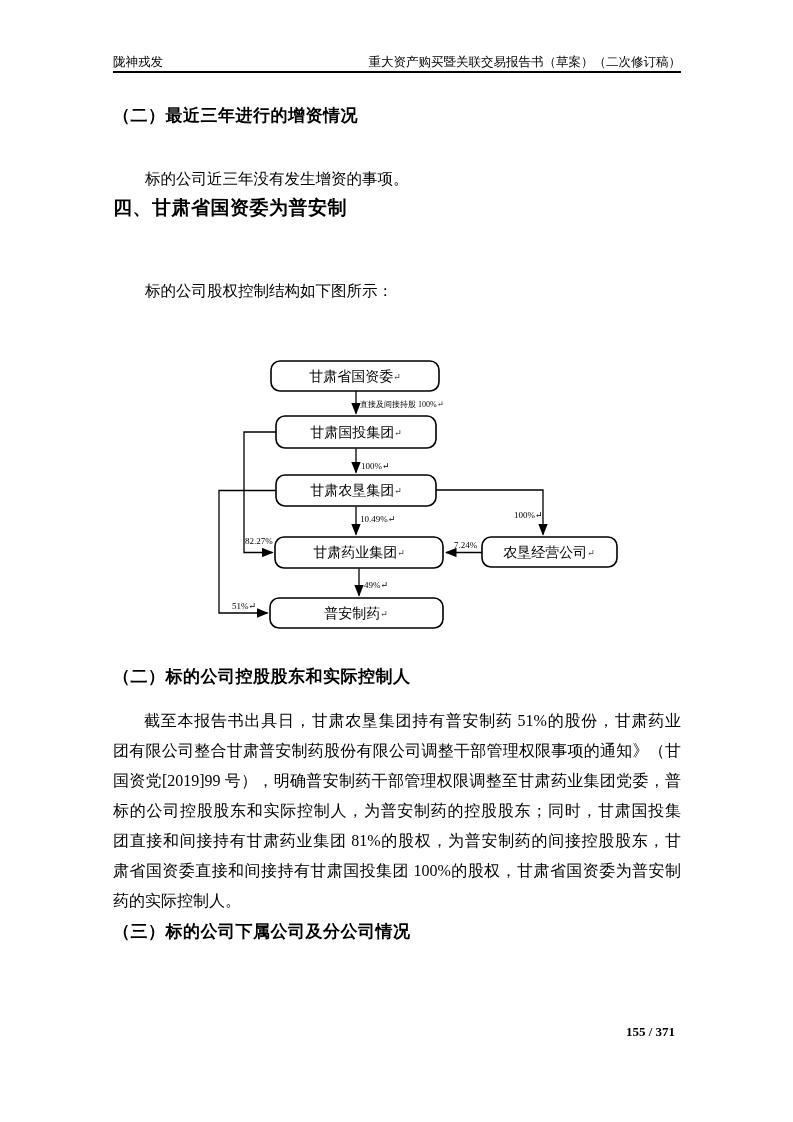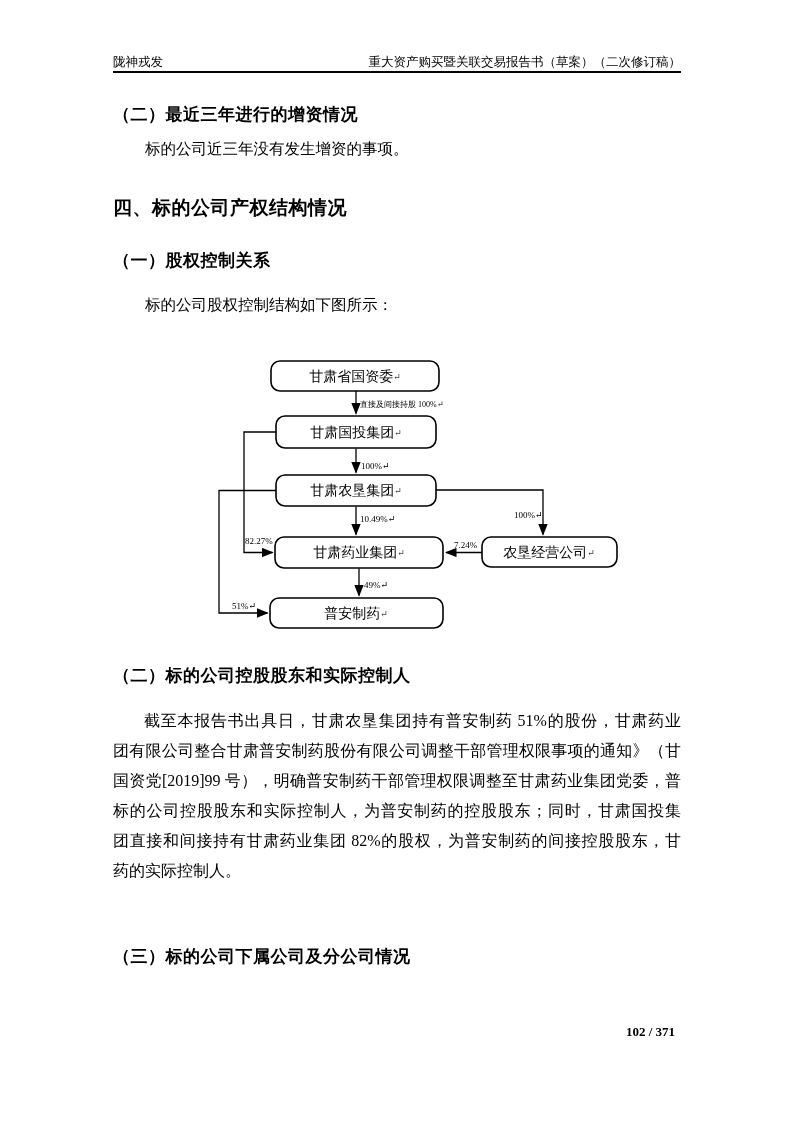--- a/index.html
+++ b/index.html
@@ -5,21 +5,21 @@
   html,body{margin:0;padding:0;background:#e8e8e8;}
   .page{
     position:relative;width:793px;height:1122px;background:#ffffff;
     font-family:"Liberation Serif","DejaVu Serif",serif;color:#000;
     margin:0 auto;overflow:hidden;
   }
   .abs{position:absolute;}
   .header-row{left:113px;top:54px;width:568px;display:flex;justify-content:space-between;
     font-size:12.5px;line-height:16px;}
   .header-rule{left:113px;top:71px;width:568px;height:2px;background:#000;}
-  .h-sub{left:113px;font-family:Liberation Mono, monospace;
+  .h-sub{left:113px;font-family:Liberation Serif, serif;
     font-weight:bold;font-size:17px;line-height:24px;letter-spacing:0.5px;}
   .h-main{left:113px;font-family:"Liberation Sans","DejaVu Sans",sans-serif;
     font-weight:bold;font-size:19px;line-height:26px;letter-spacing:0.5px;}
   .body-line{font-size:15.5px;line-height:21px;}
   .para-block{left:113px;top:706px;width:568px;font-size:16px;}
   .jline{text-align:justify;text-align-last:justify;line-height:30px;height:30px;white-space:nowrap;}
   .jline.first{text-indent:31px;}
   .jline.last{text-align:right;text-align-last:left;}
   .footer-num{left:113px;top:1024px;width:562px;text-align:right;
     font-weight:bold;font-size:13px;}
@@ -36,26 +36,25 @@
 
 <div class="page">
 
   <div class="abs header-row">
     <span>陇神戎发</span>
     <span>重大资产购买暨关联交易报告书（草案）（二次修订稿）</span>
   </div>
   <div class="abs header-rule"></div>
 
   <div class="abs h-sub" style="top:104px;">（二）最近三年进行的增资情况</div>
-  <div class="abs body-line" style="left:145px;top:138px;">标的公司近三年没有发生增资的事项。</div>
+  <div class="abs body-line" style="left:145px;top:168px;">标的公司近三年没有发生增资的事项。</div>
 
-  <div class="abs h-main" style="top:195px;">四、标的公司产权结构情况</div>
+  <div class="abs h-main" style="top:195px;">四、甘肃省国资委为普安制</div>
 
-  <div class="abs h-sub" style="top:250px;">（一）股权控制关系</div>
-  <div class="abs body-line" style="left:145px;top:294px;">标的公司股权控制结构如下图所示：</div>
+  <div class="abs body-line" style="left:145px;top:280px;">标的公司股权控制结构如下图所示：</div>
 
   <svg class="abs" style="left:190px;top:350px;" width="450" height="290" viewBox="0 0 450 290">
     <defs>
       <marker id="arrow" viewBox="0 0 10 8" markerWidth="9" markerHeight="7.5" refX="9" refY="4" orient="auto">
         <path d="M0,0 L10,4 L0,8 z" fill="#000"></path>
       </marker>
     </defs>
 
     <path class="edge" d="M166,41 L166,63.5" marker-end="url(#arrow)"></path>
     <text class="edge-label small" x="170" y="57">直接及间接持股 100%↵</text>
@@ -112,21 +111,22 @@
     </g>
   </svg>
 
   <div class="abs h-sub" style="top:665px;">（二）标的公司控股股东和实际控制人</div>
 
   <div class="abs para-block">
     <div class="jline first">截至本报告书出具日，甘肃农垦集团持有普安制药 51%的股份，甘肃药业</div>
     <div class="jline">团有限公司整合甘肃普安制药股份有限公司调整干部管理权限事项的通知》（甘</div>
     <div class="jline">国资党[2019]99 号），明确普安制药干部管理权限调整至甘肃药业集团党委，普</div>
     <div class="jline">标的公司控股股东和实际控制人，为普安制药的控股股东；同时，甘肃国投集</div>
-    <div class="jline">团直接和间接持有甘肃药业集团 82%的股权，为普安制药的间接控股股东，甘</div>
+    <div class="jline">团直接和间接持有甘肃药业集团 81%的股权，为普安制药的间接控股股东，甘</div>
+    <div class="jline">肃省国资委直接和间接持有甘肃国投集团 100%的股权，甘肃省国资委为普安制</div>
     <div class="jline last">药的实际控制人。</div>
   </div>
 
-  <div class="abs h-sub" style="top:946px;">（三）标的公司下属公司及分公司情况</div>
+  <div class="abs h-sub" style="top:920px;">（三）标的公司下属公司及分公司情况</div>
 
-  <div class="abs footer-num">102 / 371</div>
+  <div class="abs footer-num">155 / 371</div>
 
 </div>
 
 </body></html>

